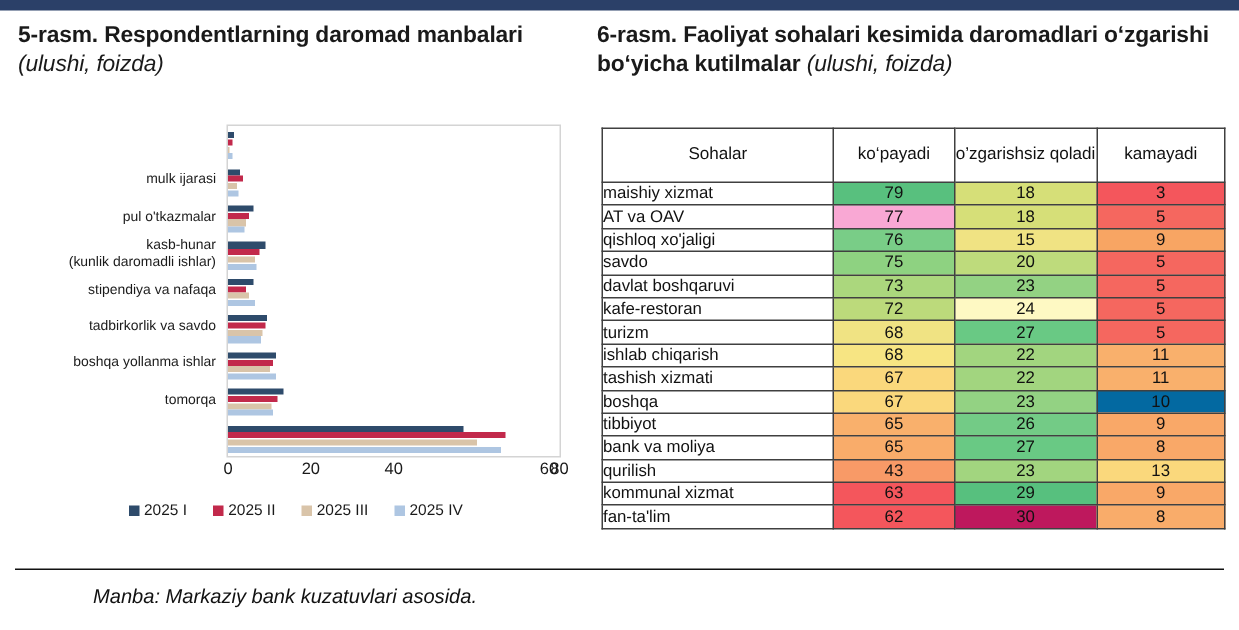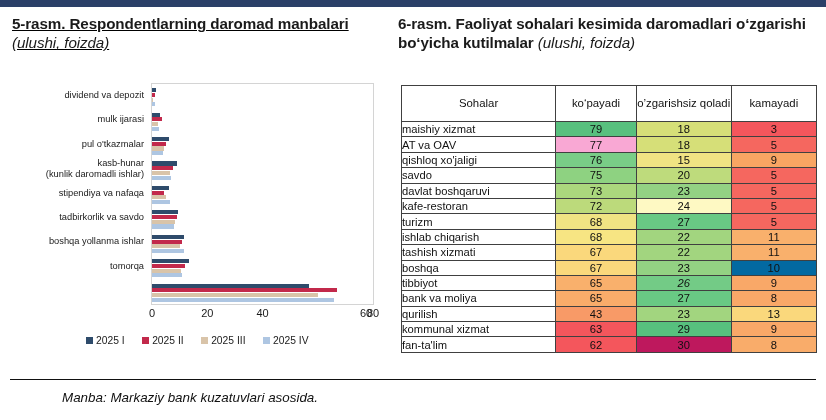--- a/index.html
+++ b/index.html
@@ -18,21 +18,21 @@
   }
   
   #topband {
     position: absolute; left: 0; top: 0;
     width: 826px; height: 7px;
     background: #2b4068;
   }
   
   #left-panel {
     position: absolute; left: 0; top: 7px;
-    width: 390px; height: 375px; text-decoration: underline;
+    width: 390px; height: 375px;
   }
   #right-panel {
     position: absolute; left: 392px; top: 7px;
     width: 434px; height: 375px;
   }
   .fig-title {
     font-size: 15.2px;
     font-weight: bold;
     color: #1a1a1a;
     line-height: 1.28;
@@ -171,21 +171,20 @@
 
   <div id="topband"></div>
 
   <div id="left-panel">
     <div id="left-title" class="fig-title">
       <span>5-rasm. Respondentlarning daromad manbalari </span><span class="sub">(ulushi, foizda)</span>
     </div>
 
     <div id="chart-wrap">
       <div id="cat-labels">
-          <div class="cat-row" style="top: 6.72222px;">dividend va depozit</div>
           <div class="cat-row" style="top: 31.1667px;">mulk ijarasi</div>
           <div class="cat-row" style="top: 55.6111px;">pul o'tkazmalar</div>
           <div class="cat-row" style="top: 75.0556px;">kasb-hunar<br>(kunlik daromadli ishlar)</div>
           <div class="cat-row" style="top: 104.5px;">stipendiya va nafaqa</div>
           <div class="cat-row" style="top: 128.944px;">tadbirkorlik va savdo</div>
           <div class="cat-row" style="top: 153.389px;">boshqa yollanma ishlar</div>
           <div class="cat-row" style="top: 177.833px;">tomorqa</div>
         </div>
       <div id="plot-frame">
           <div class="bar-group" style="top: 4.15556px;">
@@ -349,21 +348,21 @@
             </tr>
             <tr>
               <td class="sector">boshqa</td>
               <td class="num" style="background: rgb(250, 216, 124);">67</td>
               <td class="num" style="background: rgb(147, 210, 131);">23</td>
               <td class="num" style="background: #0369a1;">10</td>
             </tr>
             <tr>
               <td class="sector">tibbiyot</td>
               <td class="num" style="background: rgb(249, 176, 108);">65</td>
-              <td class="num" style="background: rgb(115, 203, 134); font-style: italic;">26</td>
+              <td class="num" style="background: rgb(115, 203, 134);">26</td>
               <td class="num" style="background: rgb(249, 168, 104);">9</td>
             </tr>
             <tr>
               <td class="sector">bank va moliya</td>
               <td class="num" style="background: rgb(249, 172, 106);">65</td>
               <td class="num" style="background: rgb(105, 201, 132);">27</td>
               <td class="num" style="background: rgb(249, 168, 104);">8</td>
             </tr>
             <tr>
               <td class="sector">qurilish</td>

